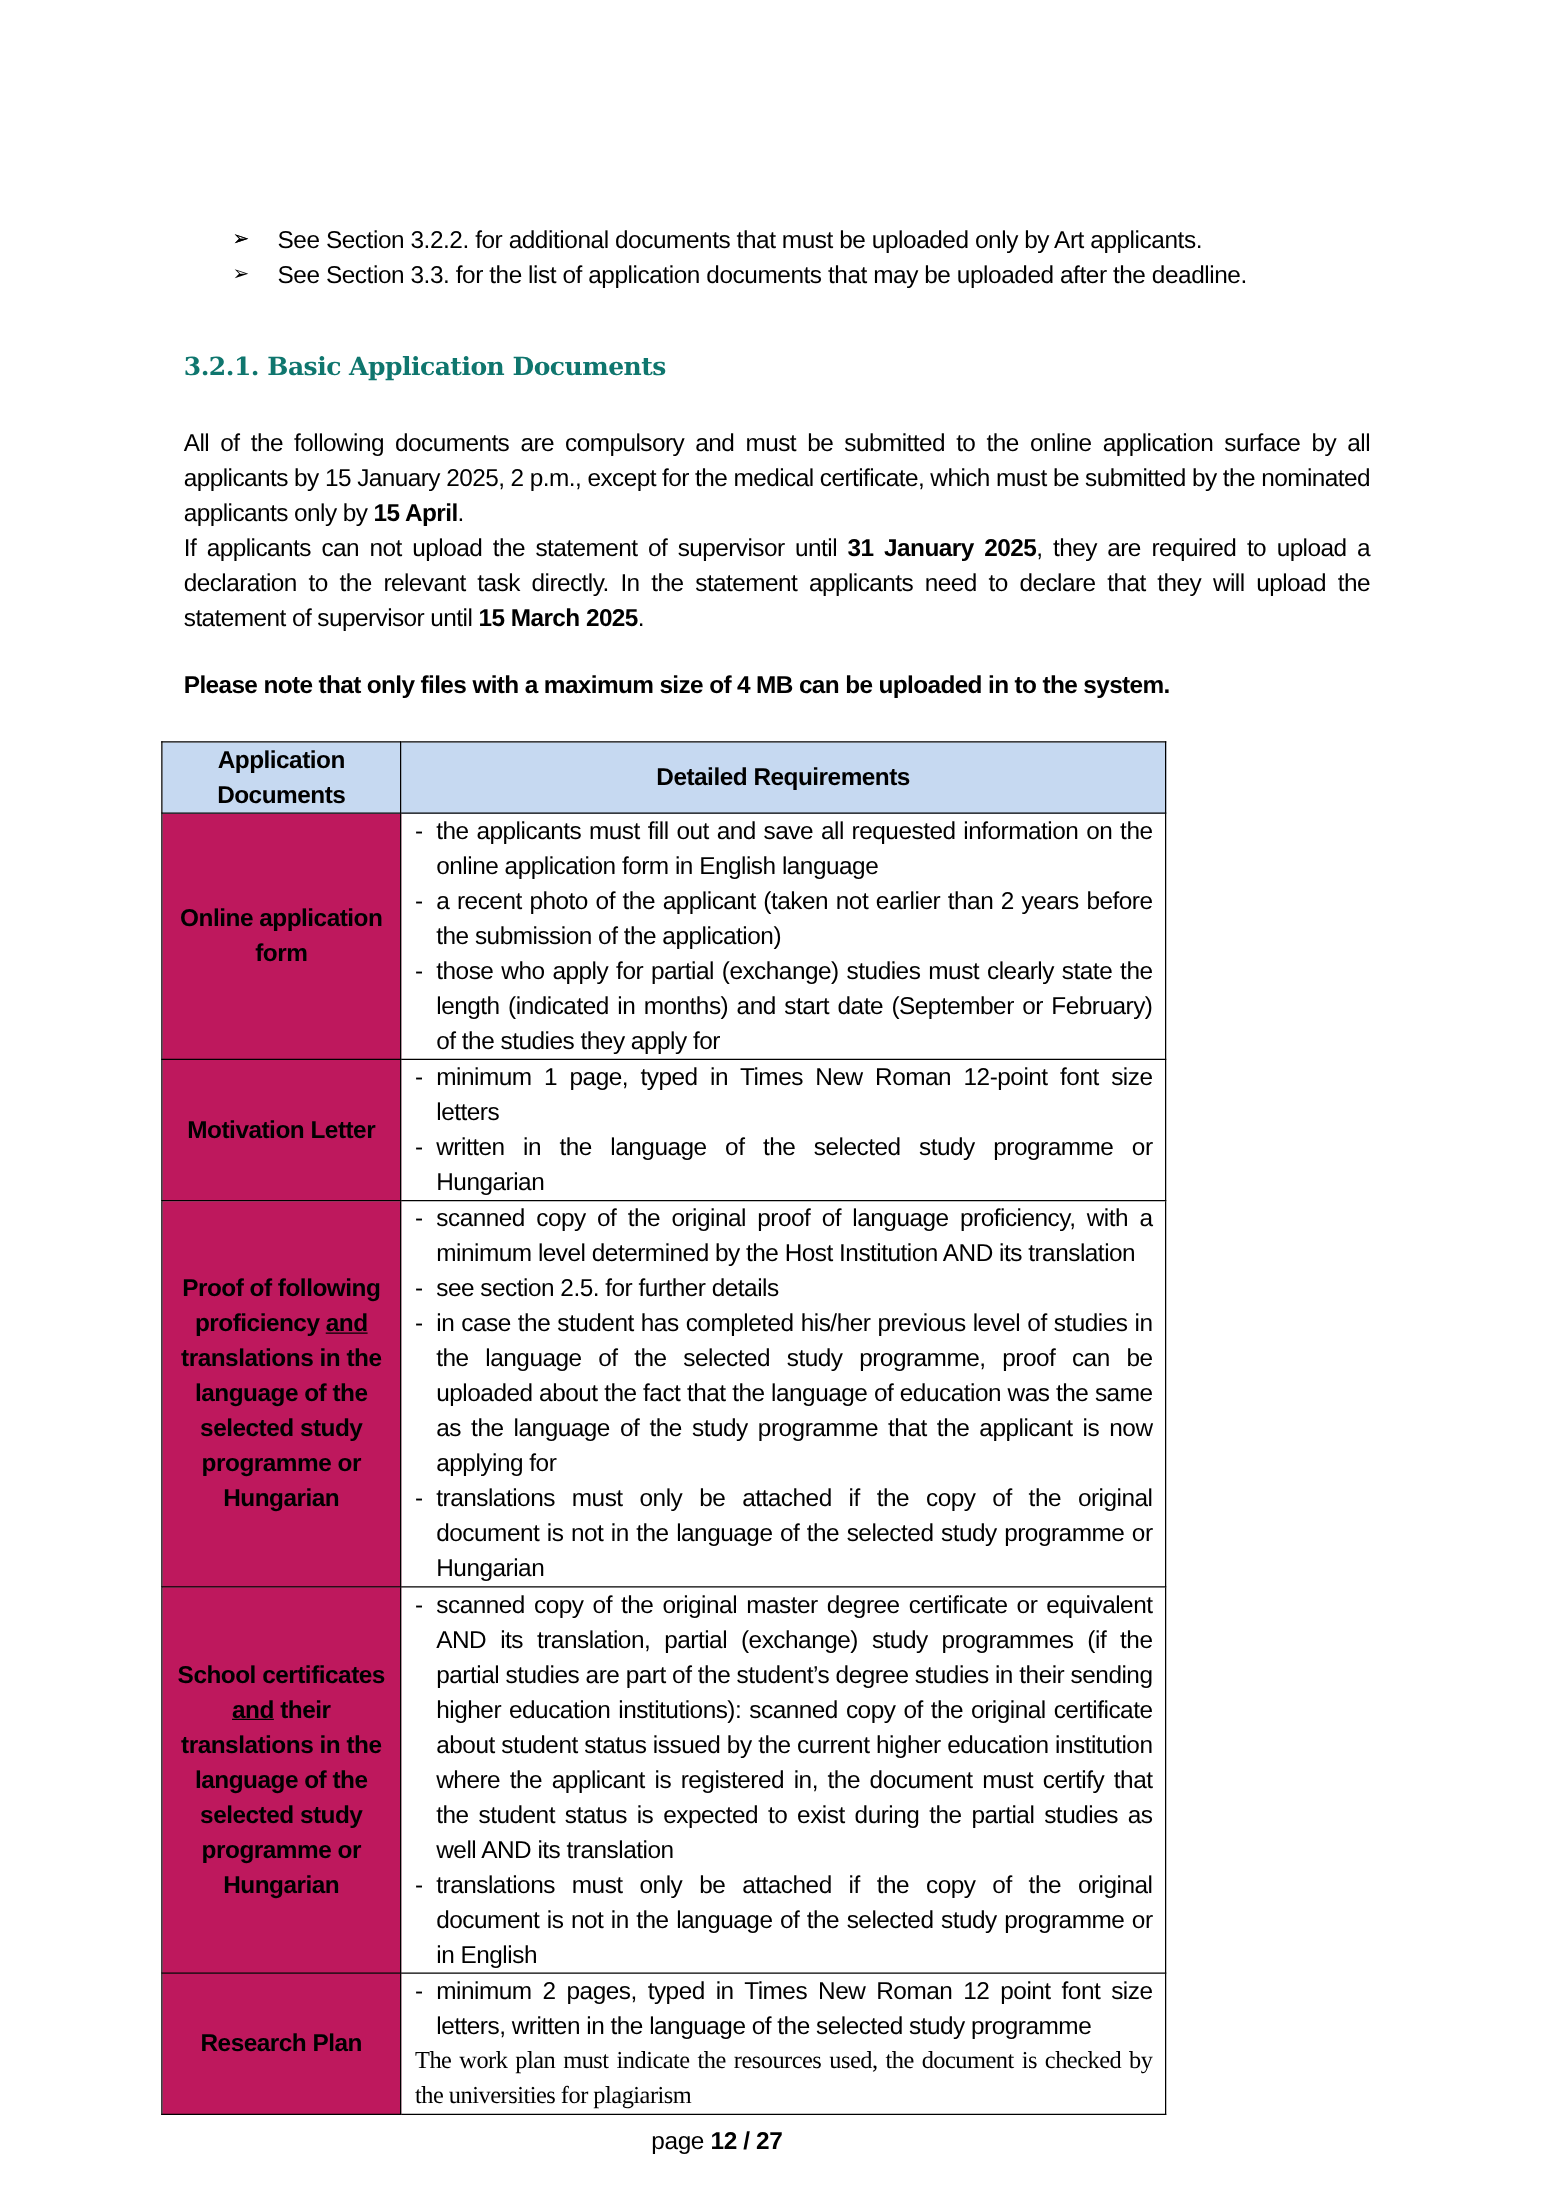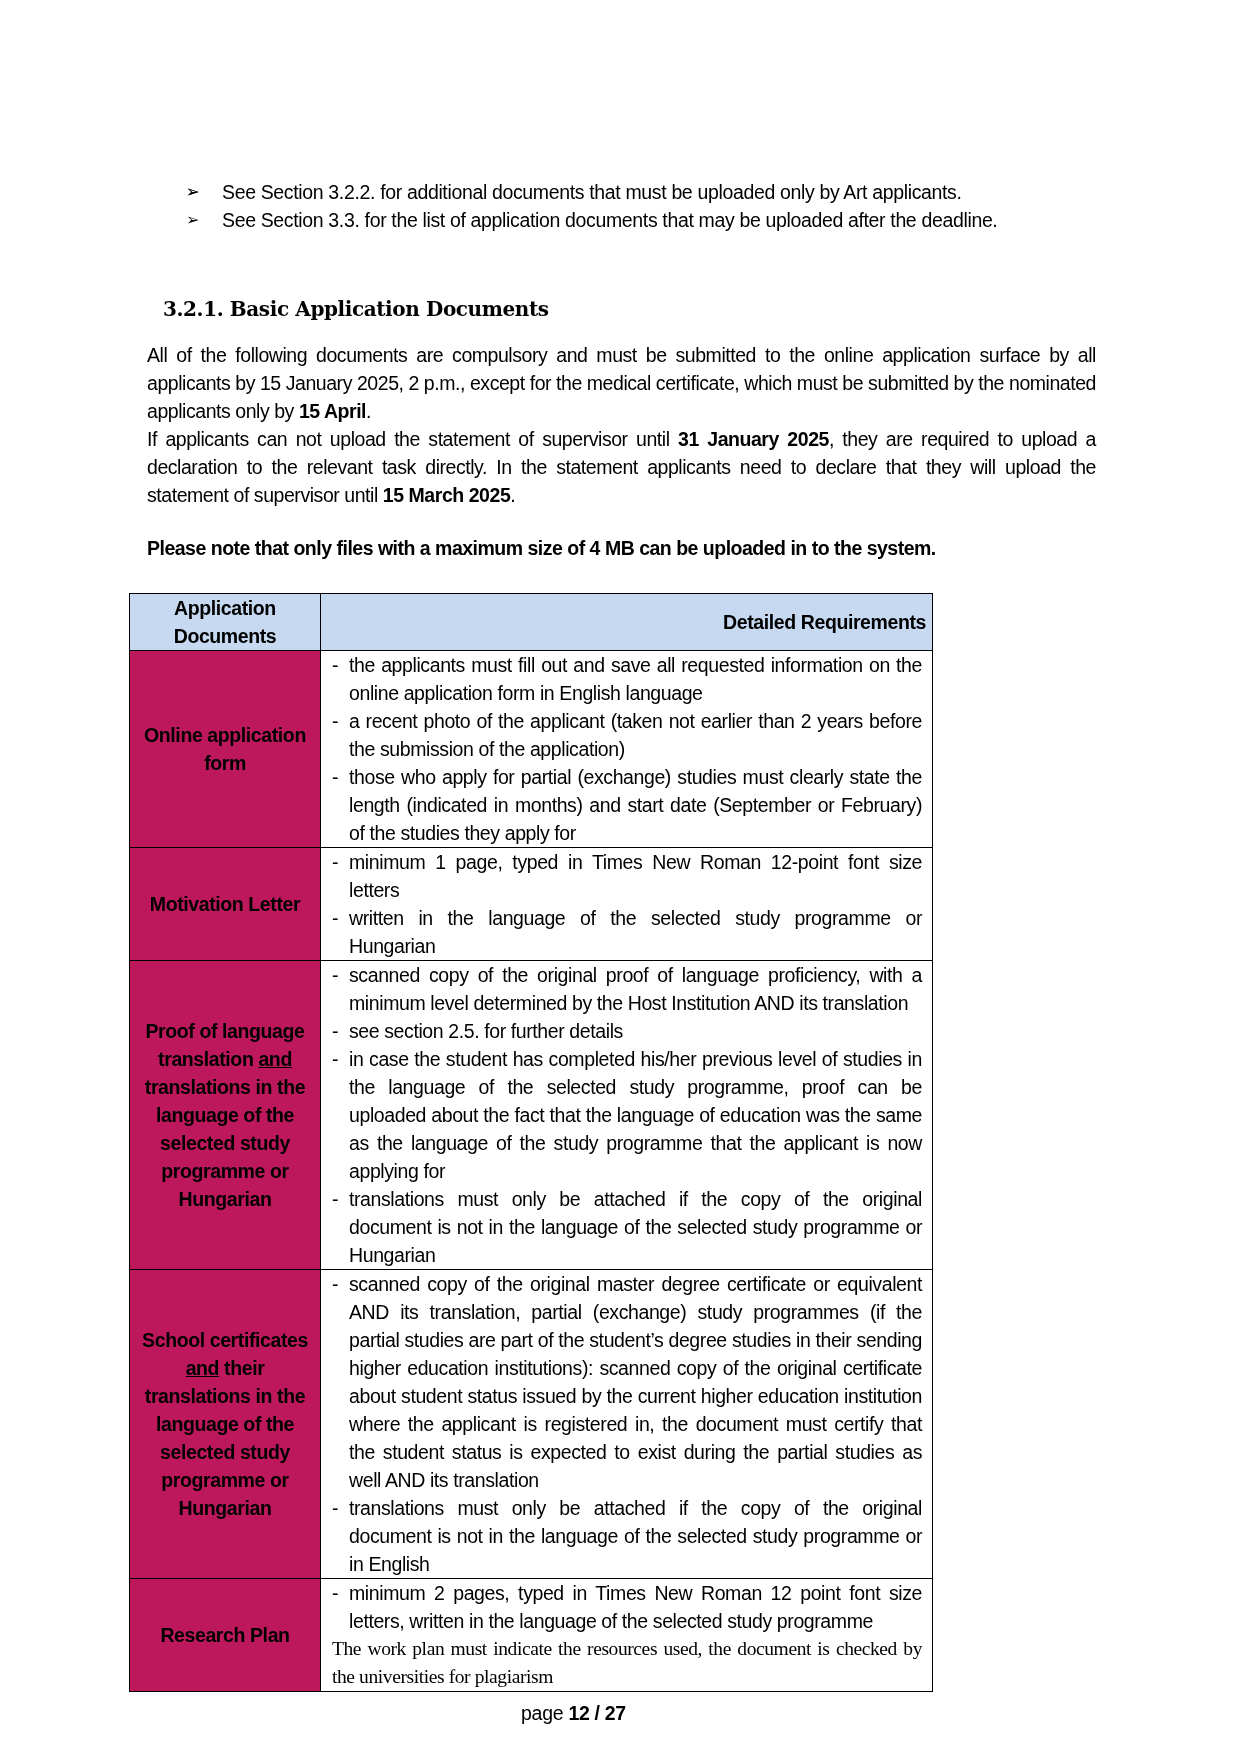--- a/index.html
+++ b/index.html
@@ -30,23 +30,23 @@
   .bullets li .arrow {
     position: absolute; left: 0; top: 0;
     font-size: 16px;
   }
   .heading {
     position: absolute;
     left: 147px; top: 281px;
     font-family: "DejaVu Serif", "Liberation Serif", serif;
     font-weight: bold;
     font-size: 20px;
-    color: #000000;
+    color: #0f766e;
     letter-spacing: -0.4px;
-    margin: 16px;
+    margin: 0;
   }
   .para {
     position: absolute;
     left: 147px;
     width: 949px;
     font-size: 19.5px;
     line-height: 28px;
     text-align: justify;
     letter-spacing: -0.45px;
     margin: 0;
@@ -136,21 +136,21 @@
   <p class="para p1"><span>All of the following documents are compulsory and must be submitted to the online application surface by all applicants by 15 January 2025, 2 p.m., except for the medical certificate, which must be submitted by the nominated applicants only by </span><b>15 April</b><span>.</span></p>
 
   <p class="para p2"><span>If applicants can not upload the statement of supervisor until </span><b>31 January 2025</b><span>, they are required to upload a declaration to the relevant task directly. In the statement applicants need to declare that they will upload the statement of supervisor until </span><b>15 March 2025</b><span>.</span></p>
 
   <p class="note">Please note that only files with a maximum size of 4 MB can be uploaded in to the system.</p>
 
   <table class="req">
     <thead>
       <tr>
         <th class="col1">Application Documents</th>
-        <th style="height:50px;text-align:right;">Detailed Requirements</th>
+        <th style="height:50px;">Detailed Requirements</th>
       </tr>
     </thead>
     <tbody>
 
       <tr>
         <td class="doc">Online application form</td>
         <td class="detail">
           <div class="item"><span class="dash">-</span><span>the applicants must fill out and save all requested information on the online application form in English language</span></div>
           <div class="item"><span class="dash">-</span><span>a recent photo of the applicant (taken not earlier than 2 years before the submission of the application)</span></div>
           <div class="item"><span class="dash">-</span><span>those who apply for partial (exchange) studies must clearly state the length (indicated in months) and start date (September or February) of the studies they apply for</span></div>
@@ -159,21 +159,21 @@
 
       <tr>
         <td class="doc">Motivation Letter</td>
         <td class="detail">
           <div class="item"><span class="dash">-</span><span>minimum 1 page, typed in Times New Roman 12-point font size letters</span></div>
           <div class="item"><span class="dash">-</span><span>written in the language of the selected study programme or Hungarian</span></div>
         </td>
       </tr>
 
       <tr>
-        <td class="doc"><span>Proof of language translation </span><u>and</u><span> translations in the language of the selected study programme or Hungarian</span></td>
+        <td class="doc"><span>Proof of following proficiency </span><u>and</u><span> translations in the language of the selected study programme or Hungarian</span></td>
         <td class="detail">
           <div class="item"><span class="dash">-</span><span>scanned copy of the original proof of language proficiency, with a minimum level determined by the Host Institution AND its translation</span></div>
           <div class="item"><span class="dash">-</span><span>see section 2.5. for further details</span></div>
           <div class="item"><span class="dash">-</span><span>in case the student has completed his/her previous level of studies in the language of the selected study programme, proof can be uploaded about the fact that the language of education was the same as the language of the study programme that the applicant is now applying for</span></div>
           <div class="item"><span class="dash">-</span><span>translations must only be attached if the copy of the original document is not in the language of the selected study programme or Hungarian</span></div>
         </td>
       </tr>
 
       <tr>
         <td class="doc"><span>School certificates </span><u>and</u><span> their translations in the language of the selected study programme or Hungarian</span></td>

